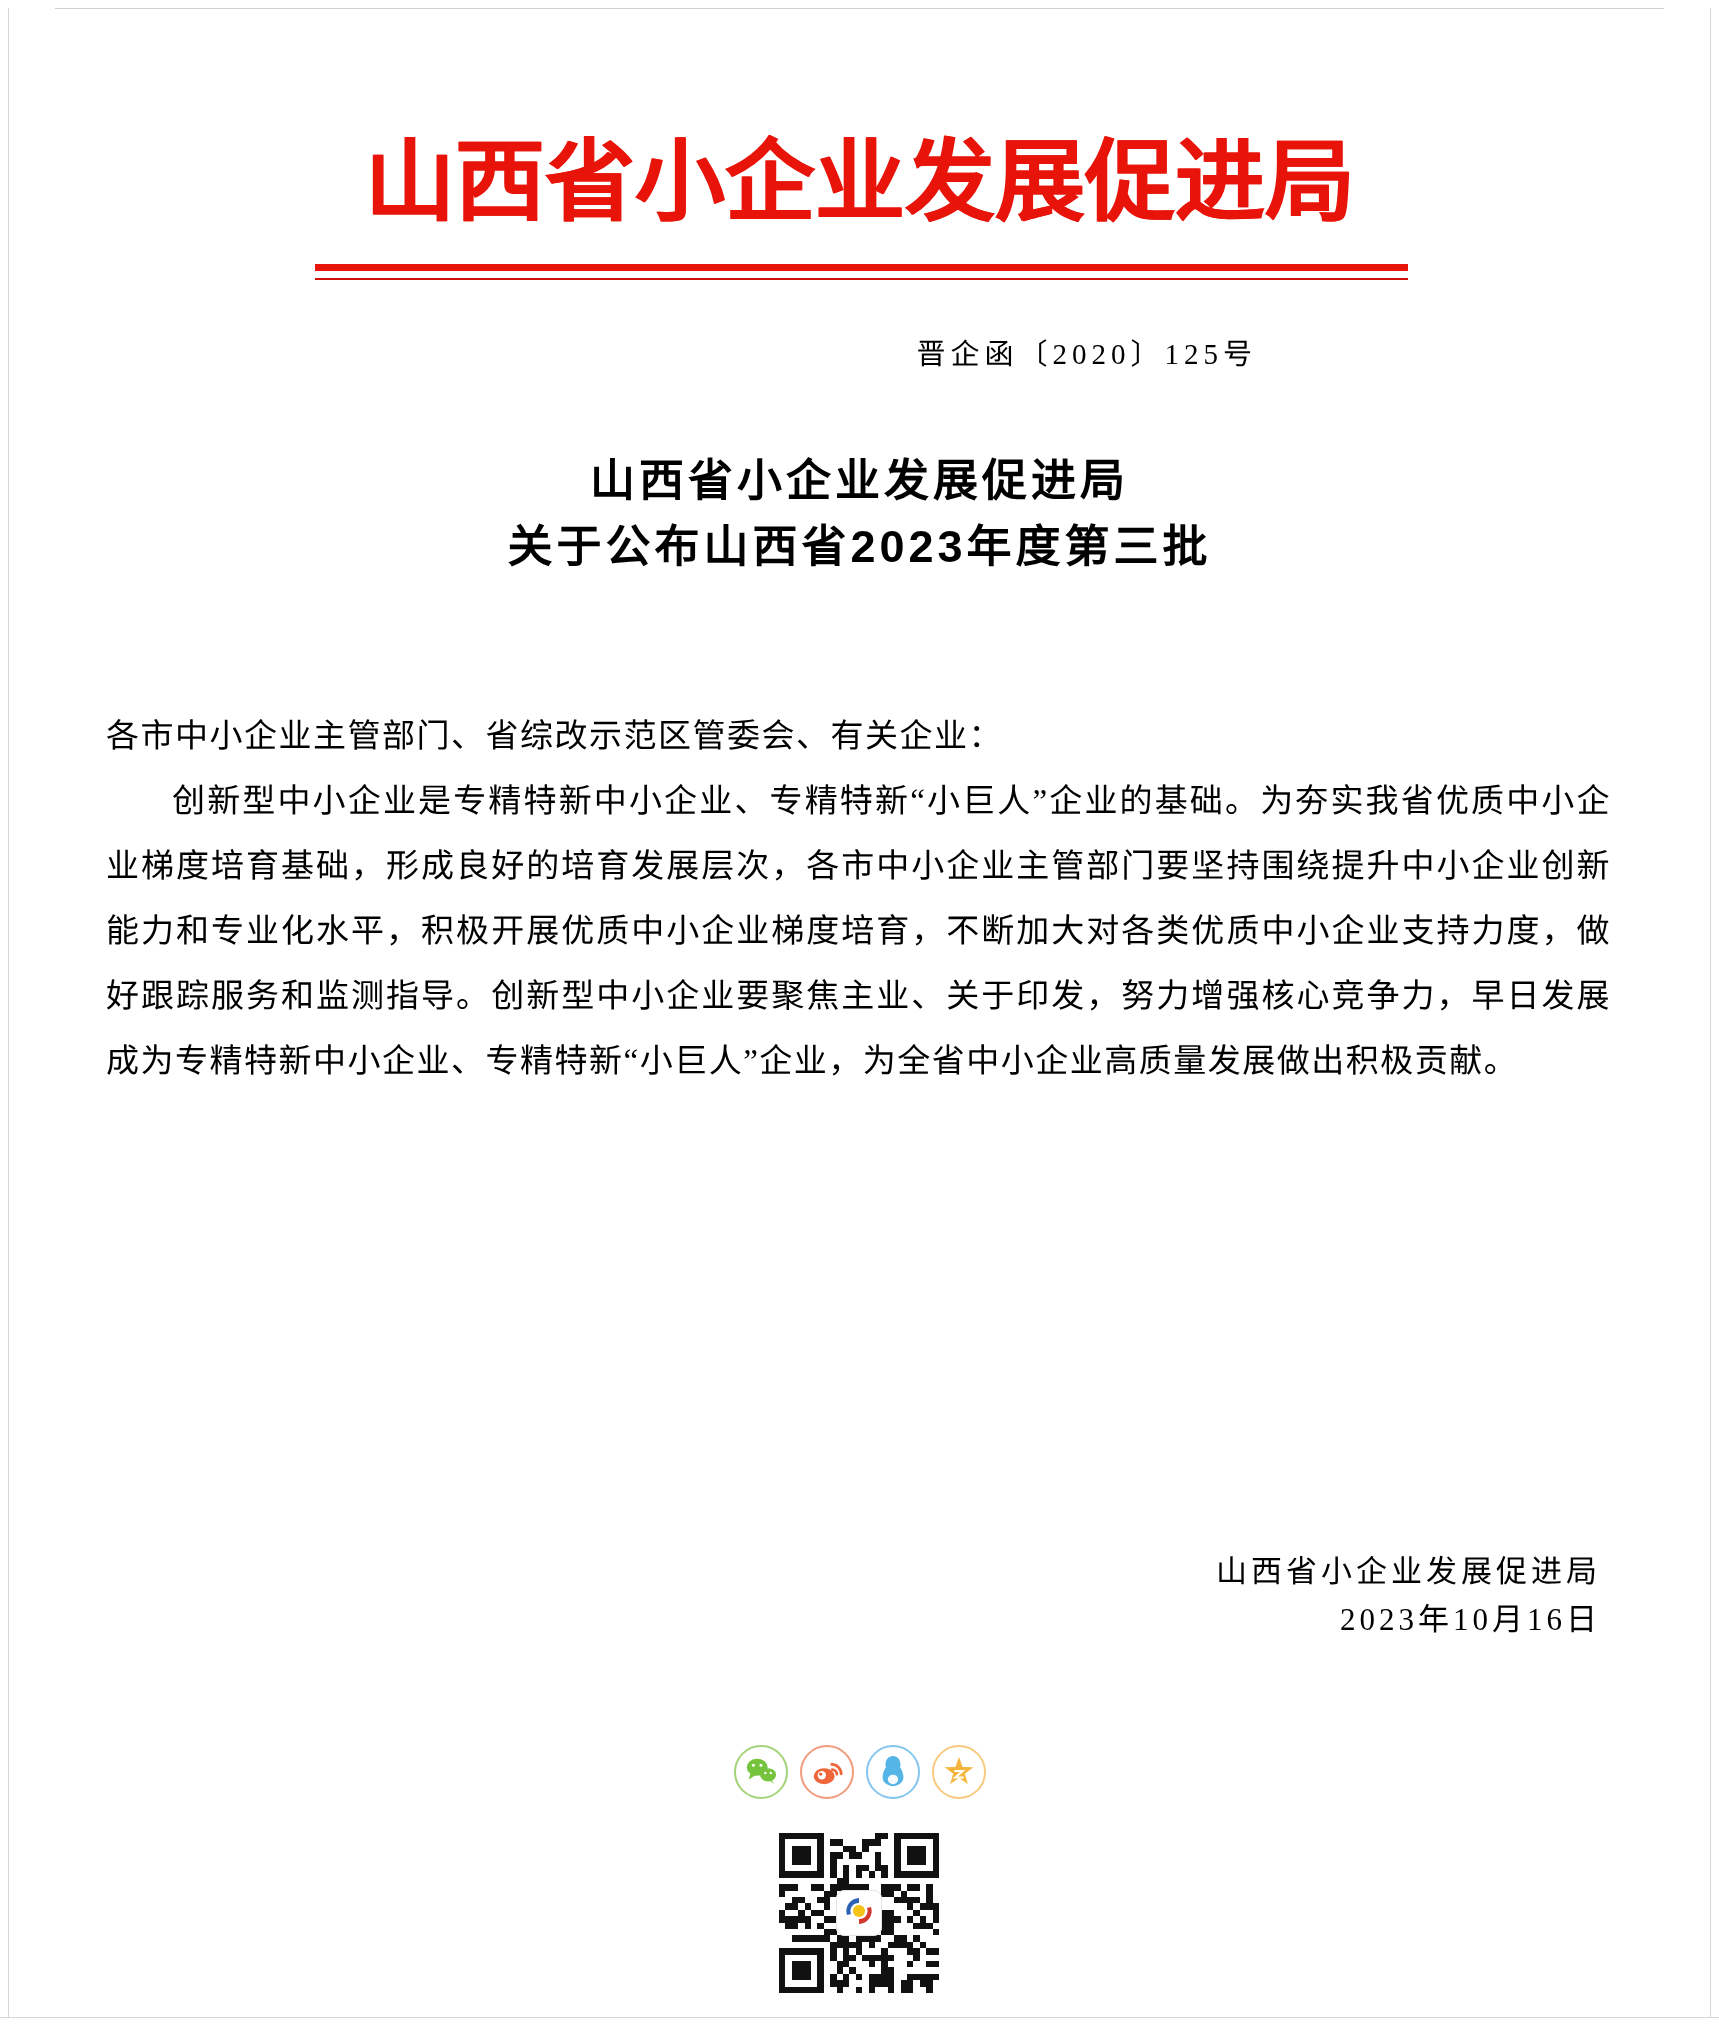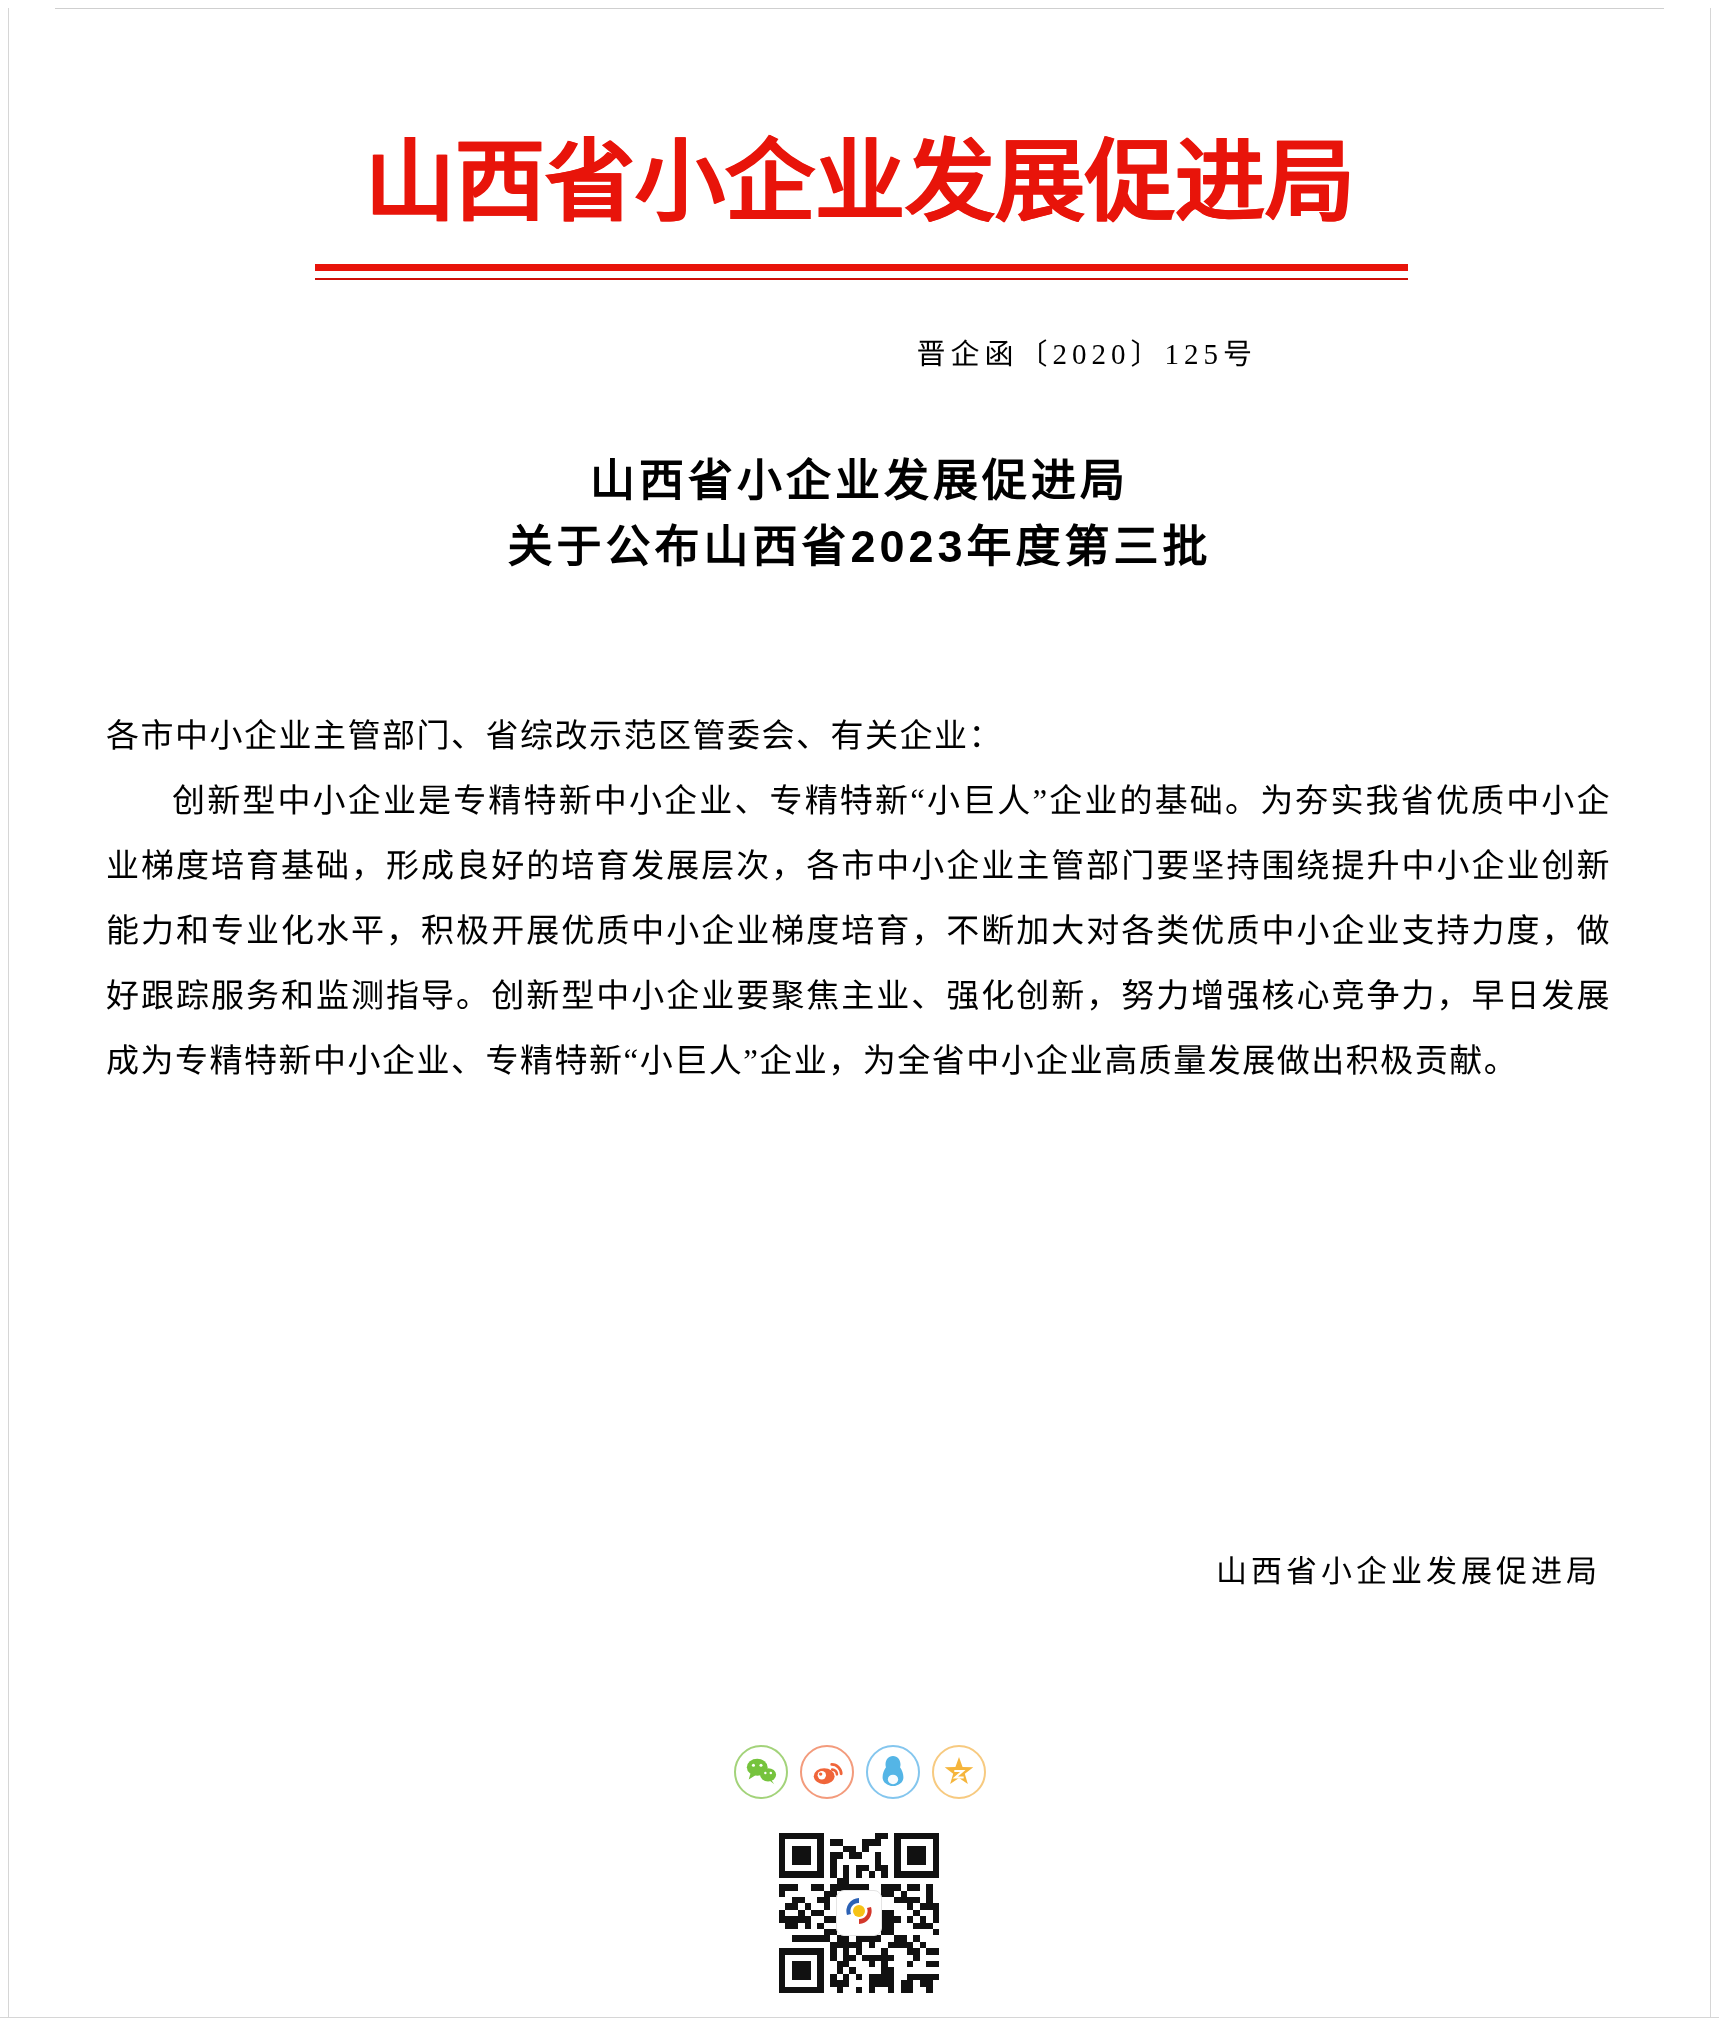--- a/index.html
+++ b/index.html
@@ -118,26 +118,27 @@
 
   <div class="doc-number">晋企函〔2020〕125号</div>
 
   <div class="doc-title">
     <div>山西省小企业发展促进局</div>
     <div>关于公布山西省2023年度第三批</div>
   </div>
 
   <div class="body-text">
     <p class="salutation">各市中小企业主管部门、省综改示范区管委会、有关企业：</p>
-    <p>创新型中小企业是专精特新中小企业、专精特新“小巨人”企业的基础。为夯实我省优质中小企业梯度培育基础，形成良好的培育发展层次，各市中小企业主管部门要坚持围绕提升中小企业创新能力和专业化水平，积极开展优质中小企业梯度培育，不断加大对各类优质中小企业支持力度，做好跟踪服务和监测指导。创新型中小企业要聚焦主业、强化创新，努力增强核心竞争力，早日发展成为专精特新中小企业、专精特新“小巨人”企业，为全省中小企业高质量发展做出积极贡献。</p>
+    <p>创新型中小企业是专精特新中小企业、专精特新“小巨人”企业的基础。为夯实我省优质中小企业梯度培育基础，形成良好的培育发展层次，各市中小企业主管部门要坚持围绕提升中小企业创新能力和专业化水平，积极开展优质中小企业梯度培育，不断加大对各类优质中小企业支持力度，做好跟踪服务和监测指导。创新型中小企业要聚焦主业、关于印发，努力增强核心竞争力，早日发展成为专精特新中小企业、专精特新“小巨人”企业，为全省中小企业高质量发展做出积极贡献。</p>
   </div>
 
 
   <div class="signature">
     <div>山西省小企业发展促进局</div>
+    <div>2023年10月16日</div>
   </div>
 
   <div class="share-bar">
     <button class="share-btn wechat">
       <span>
         <svg width="34" height="30" viewBox="0 0 36 30">
           <g fill="#76c33d">
             <ellipse cx="14" cy="11" rx="11" ry="9"></ellipse>
             <polygon points="7,17 5,24 13,19"></polygon>
             <ellipse cx="25.5" cy="19" rx="8.5" ry="7"></ellipse>

